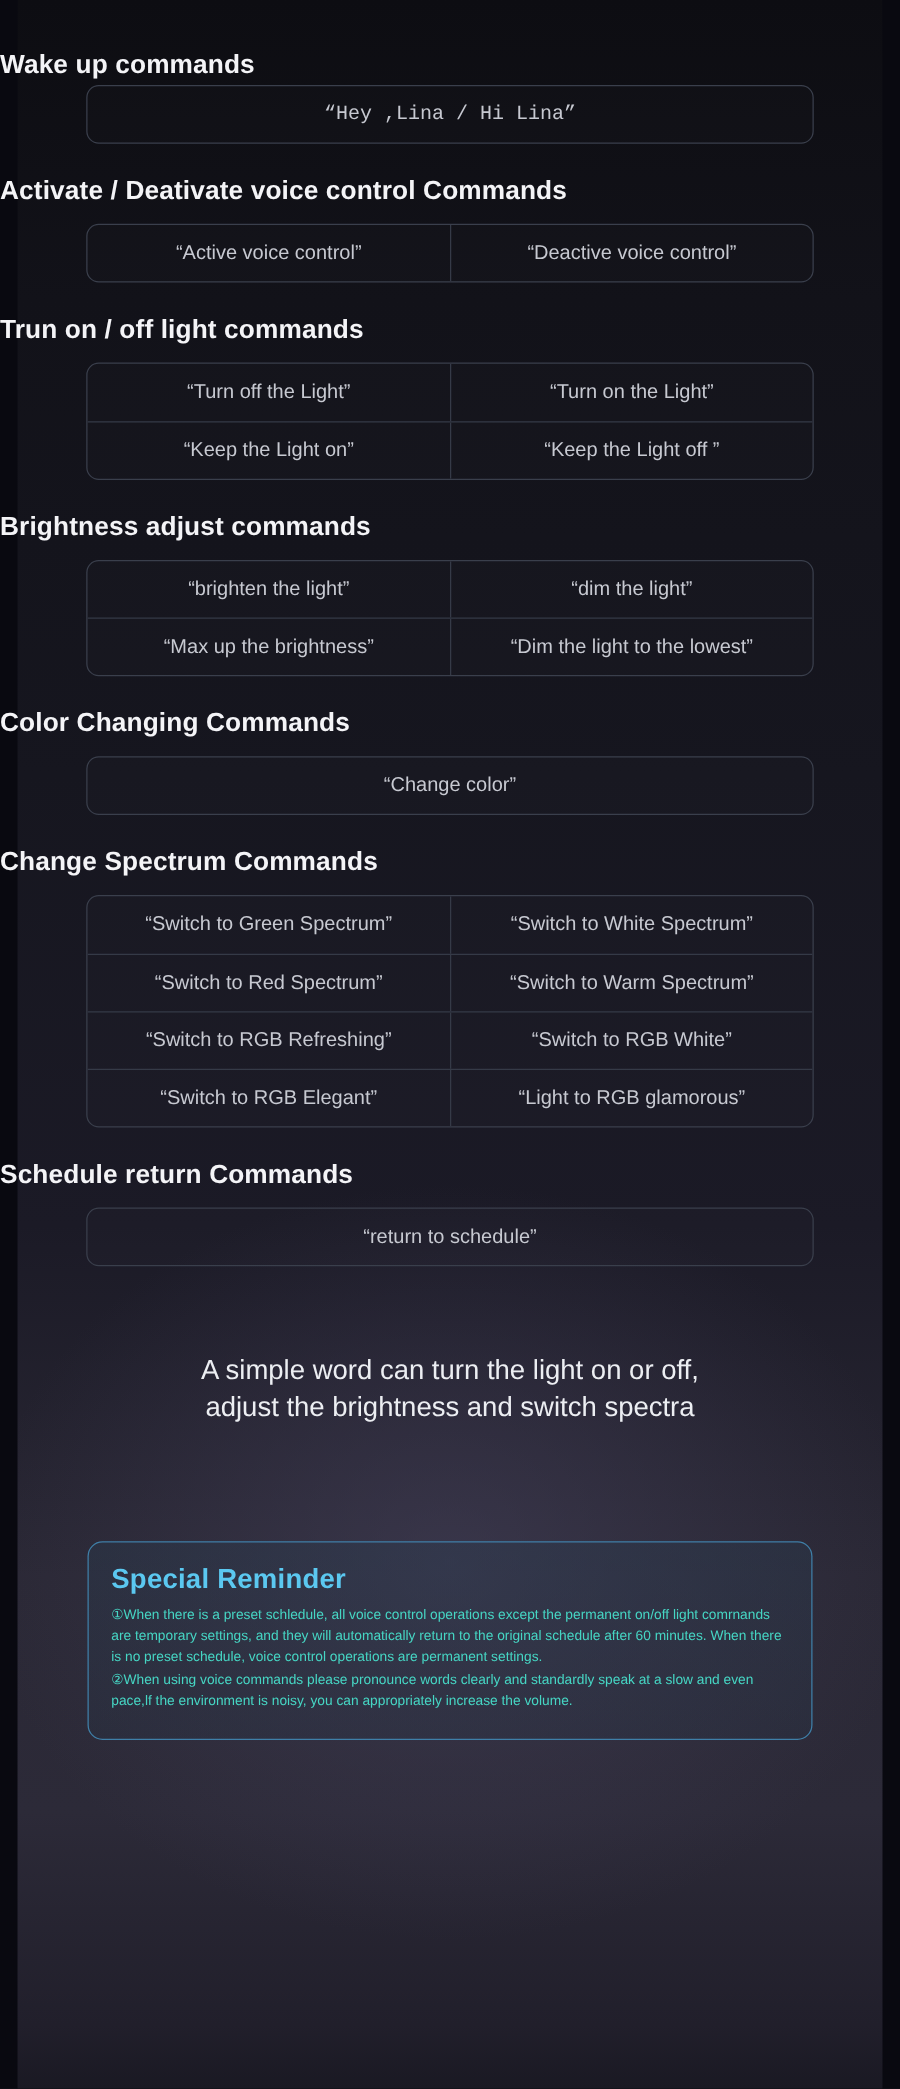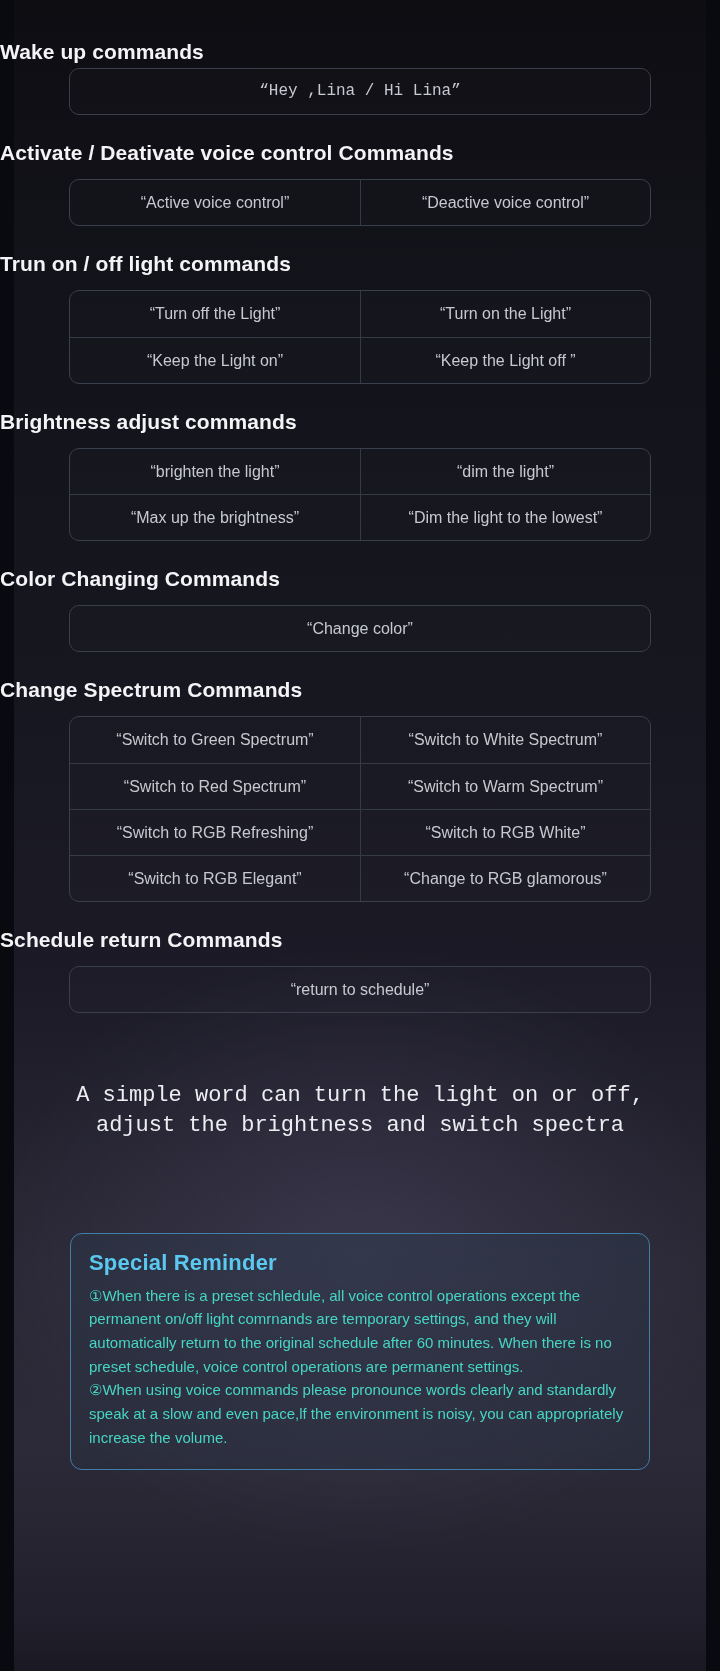--- a/index.html
+++ b/index.html
@@ -97,21 +97,21 @@
     padding: 16px 18px 20px 18px;
   }
   .reminder-title {
     font-size: 22px;
     font-weight: bold;
     color: #5bc8f0;
     margin-bottom: 8px;
     letter-spacing: 0.2px;
   }
   .reminder-body {
-    font-size: 15px;
+    font-size: 11px;
     line-height: 1.58;
     color: #46d6c4;
   }
   .reminder-body p { margin: 0; }
   .reminder-body p + p { margin-top: 0px; }
 </style>
 </head>
 <body>
 
 <div class="page">
@@ -186,35 +186,35 @@
         <div class="row">
           <div class="cell">“Switch to Red Spectrum”</div>
           <div class="cell">“Switch to Warm Spectrum”</div>
         </div>
         <div class="row">
           <div class="cell">“Switch to RGB Refreshing”</div>
           <div class="cell">“Switch to RGB White”</div>
         </div>
         <div class="row">
           <div class="cell">“Switch to RGB Elegant”</div>
-          <div class="cell">“Change to RGB glamorous”</div>
+          <div class="cell">“Light to RGB glamorous”</div>
         </div>
       </div>
     </div>
 
     <div class="section" style="padding-top:26px;">
       <div class="sec-title">Schedule return Commands</div>
       <div class="grid" style="margin-top:14px;">
         <div class="row">
           <div class="cell full">“return to  schedule”</div>
         </div>
       </div>
     </div>
 
-    <div class="tagline" style="padding-top:68px;font-family:Liberation Mono, monospace;">
+    <div class="tagline" style="padding-top:68px;">
       <div>A simple word can turn the light on or off,</div>
       <div>adjust the brightness and switch spectra</div>
     </div>
 
     <div style="padding-top:92px; padding-bottom:250px;">
       <div class="reminder">
         <div class="reminder-title">Special Reminder</div>
         <div class="reminder-body">
           <p>①When there is a preset schledule, all voice control operations except the permanent on/off light comrnands are temporary settings, and they will automatically return to the original schedule after 60 minutes. When there is no preset schedule, voice control operations are permanent settings.</p>
           <p>②When using voice commands please pronounce words clearly and standardly speak at a slow and even pace,lf the environment is noisy, you can appropriately increase the volume.</p>

